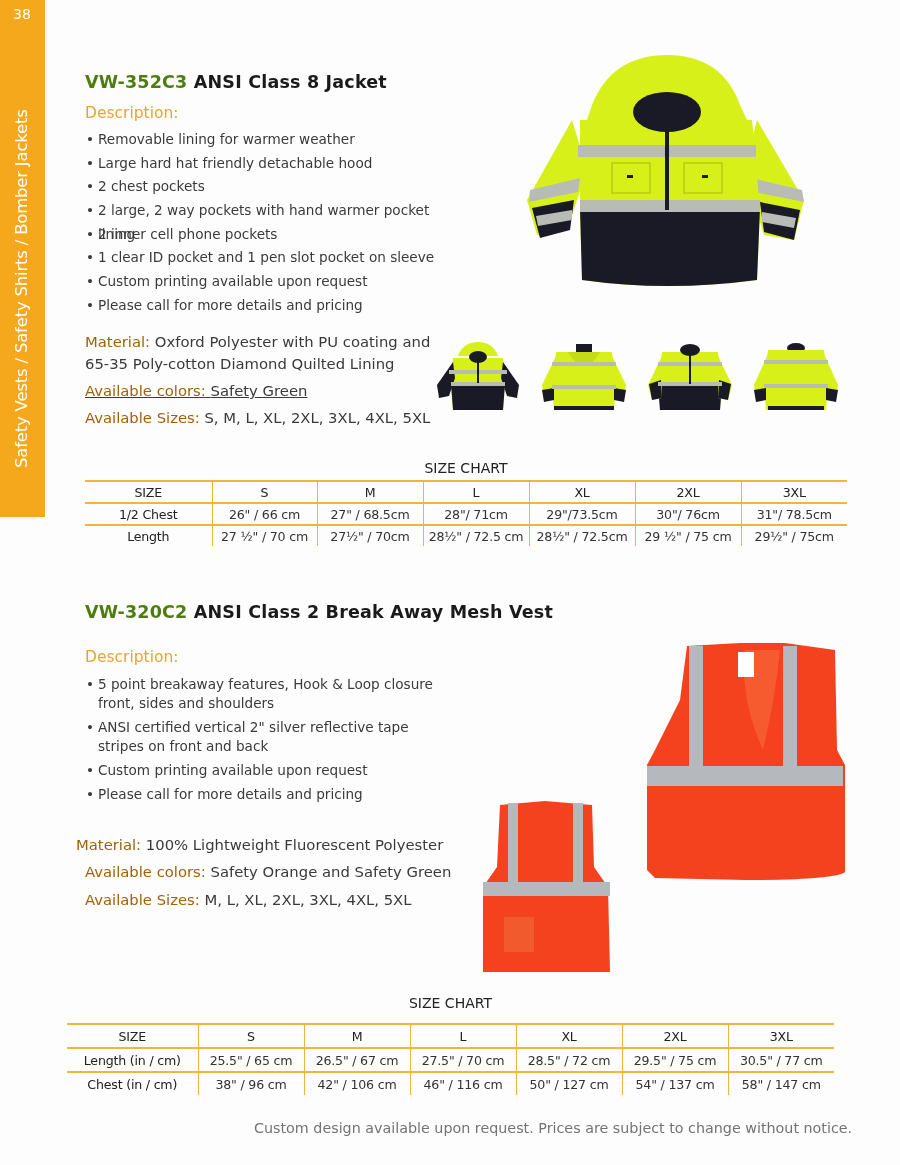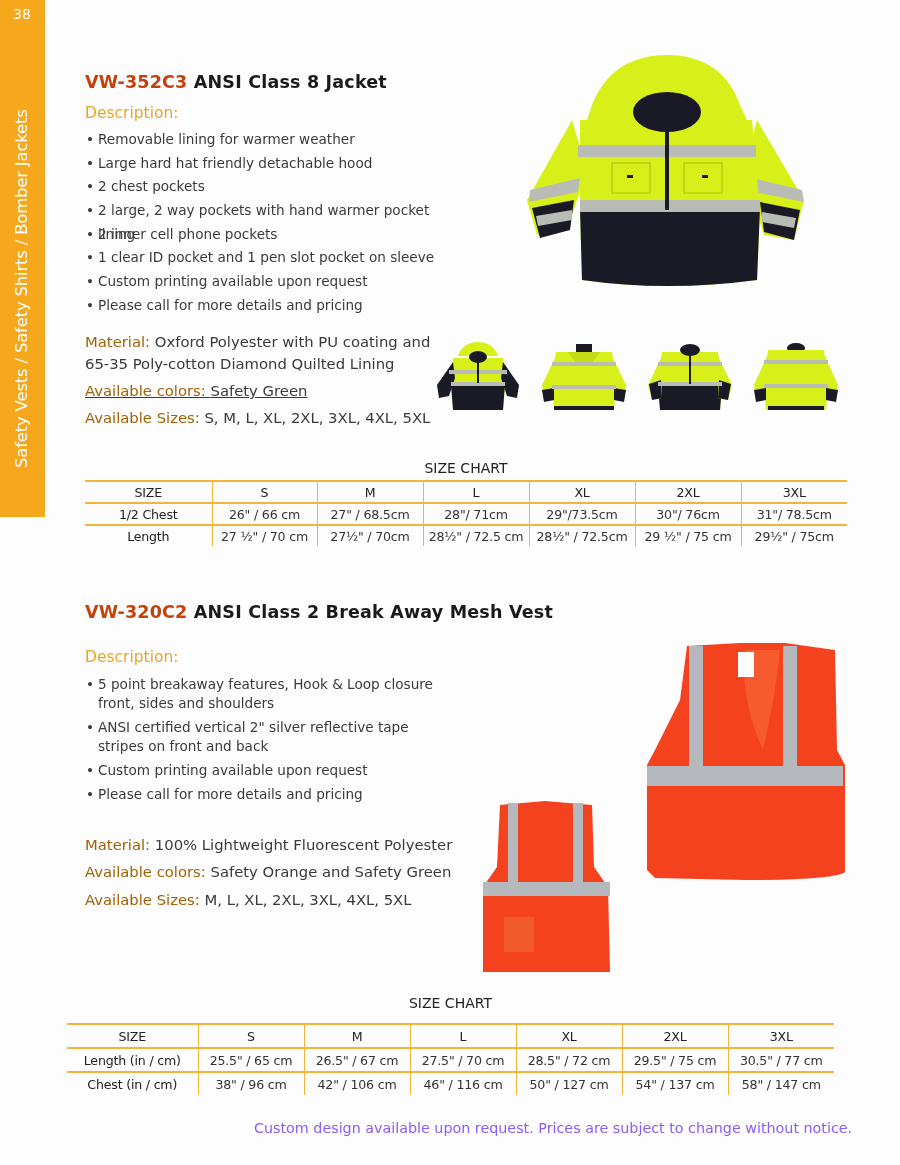--- a/index.html
+++ b/index.html
@@ -20,42 +20,42 @@
   .side-title {
     position: absolute; left: 12px; top: 468px;
     transform: rotate(-90deg); transform-origin: 0 0;
     white-space: nowrap; color: #fff; font-size: 16.5px; letter-spacing: -0.2px;
   }
   .abs { position: absolute; }
   .prod-title {
     font-family: "DejaVu Sans", sans-serif; font-weight: bold; font-size: 17.5px;
     color: #1a1a1a; white-space: nowrap; letter-spacing: 0.2px;
   }
-  .prod-code { color: #c2410c; }
+  .prod-code { color: #4d7c0f; }
   .label-orange { color: #e9a52a; }
   .desc-head { font-size: 15.5px; color: #e9a52a; }
   ul.bullets { list-style: none; margin: 0; padding: 0; font-size: 13.6px; color: #3a3a3a; }
   ul.bullets li { position: relative; padding-left: 12px; }
   ul.bullets li::before { content: "•"; position: absolute; left: 0; top: 0; }
   .j1 li { height: 23.7px; line-height: 23.7px; }
   .v2 li { line-height: 19px; margin-bottom: 5px; }
   .spec { font-size: 14.8px; line-height: 22px; white-space: nowrap; color: #3a3a3a; }
   .spec .label-orange { color: #a16207; }
   .chart-title { font-size: 14px; color: #222; text-align: center; }
   table.sz { border-collapse: collapse; table-layout: fixed; font-size: 12.6px; color: #333; }
   table.sz td {
     text-align: center; white-space: nowrap;
     border-top: 2px solid #f4b43a; border-left: 1.5px solid #f4b43a;
     padding: 0; letter-spacing: -0.2px;
   }
   table.sz td:first-child { border-left: none; color: #222; }
   table.sz tr.hdr td { color: #222; }
   .t1 td { height: 20px; }
   .t2 td { height: 22px; }
-  .footer { font-size: 14.3px; color: #8b5cf6; white-space: nowrap; }
+  .footer { font-size: 14.3px; color: #737373; white-space: nowrap; }
   svg { display: block; }
 </style>
 </head>
 <body>
 
 <div class="sidebar">
   <div class="page-num">38</div>
   <div class="side-title">Safety Vests / Safety Shirts / Bomber Jackets</div>
 </div>
 
@@ -226,21 +226,21 @@
 
 <div class="abs desc-head" style="left:85px; top:648px;">Description:</div>
 
 <ul class="abs bullets v2" style="left:86px; top:675px; width:350px;">
   <li>5 point breakaway features, Hook &amp; Loop closure front, sides and shoulders</li>
   <li>ANSI certified vertical 2" silver reflective tape stripes on front and back</li>
   <li>Custom printing available upon request</li>
   <li>Please call for more details and pricing</li>
 </ul>
 
-<div class="abs spec" style="left:85px; top:834px;">
+<div class="abs spec" style="left:76px; top:834px;">
   <span class="label-orange">Material:</span>
   <span>100% Lightweight Fluorescent Polyester</span>
 </div>
 <div class="abs spec" style="left:85px; top:861px;">
   <span class="label-orange">Available colors:</span>
   <span>Safety Orange and Safety Green</span>
 </div>
 <div class="abs spec" style="left:85px; top:889px;text-align:center;">
   <span class="label-orange">Available Sizes:</span>
   <span>M, L, XL, 2XL, 3XL, 4XL, 5XL</span>

